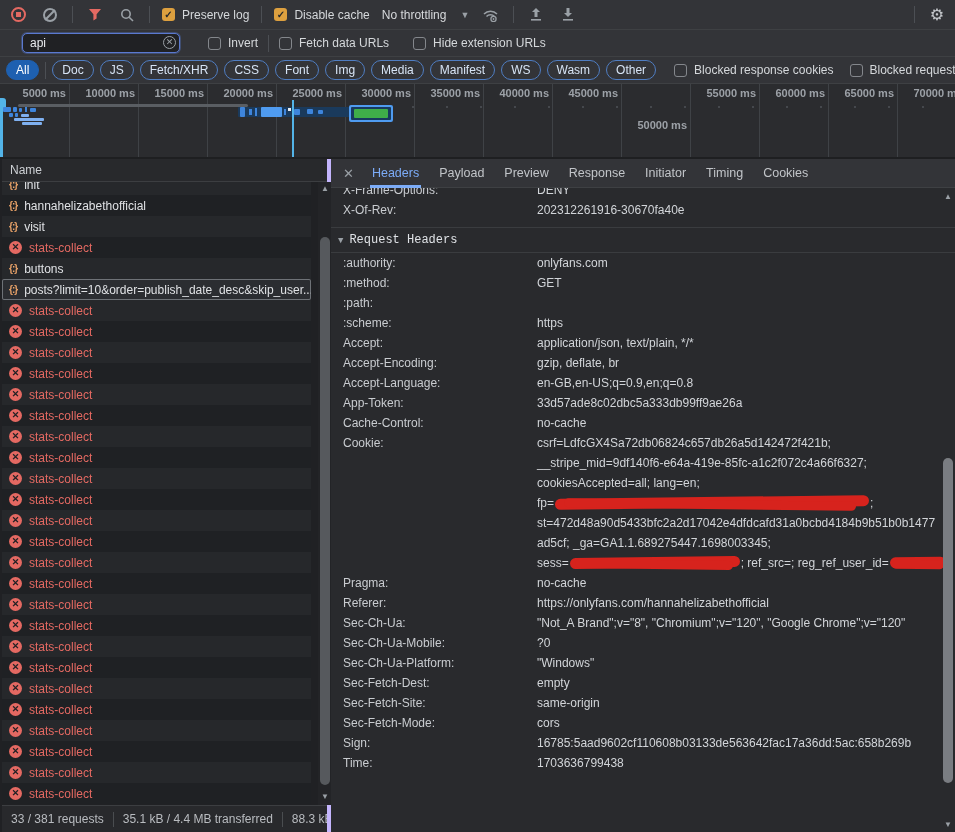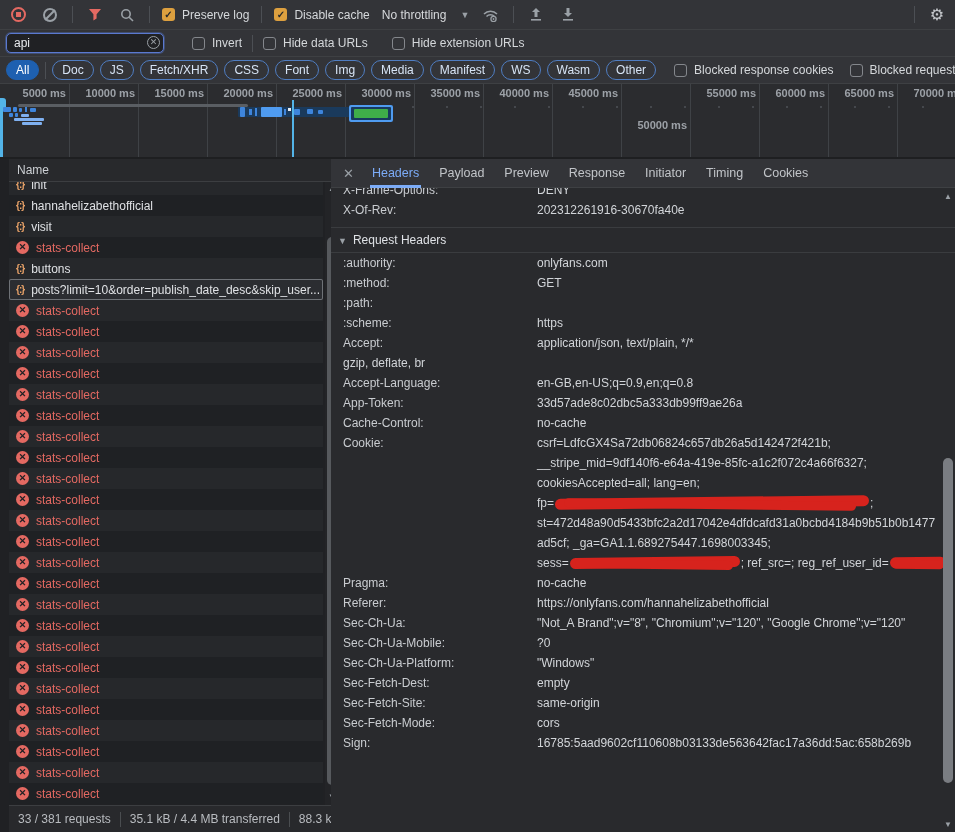--- a/index.html
+++ b/index.html
@@ -8,21 +8,21 @@
     position:relative; width:955px; height:832px; overflow:hidden;
     background:#202124; color:#d8dadd;
     font-family:"Liberation Sans", sans-serif; font-size:12px;
   }
   .abs { position:absolute; }
   .vdiv { width:1px; height:17px; background:#4c4f54; flex:none; }
   .flexrow { display:flex; align-items:center; }
 
   
   #row1 { left:0; top:0; width:955px; height:30px; background:#333438; border-bottom:1px solid #3e4043; display:flex; align-items:center; gap:12px; padding:0 8px; }
-  #row2 { left:0; top:30px; width:955px; height:27px; background:#333438; border-bottom:1px solid #3e4043; display:flex; align-items:center; gap:10px; padding:0 6px; }
+  #row2 { left:0; top:30px; width:955px; height:27px; background:#333438; border-bottom:1px solid #3e4043; display:flex; align-items:center; gap:10px; padding:0 22px; }
   #row3 { left:0; top:57px; width:955px; height:27px; background:#333438; border-bottom:1px solid #3e4043; display:flex; align-items:center; gap:6px; padding:0 6px; }
   #top-strip { left:530px; top:0; width:73px; height:4px; background:#4d8bf0; }
 
   .icon-btn { display:inline-flex; align-items:center; justify-content:center; width:20px; height:20px; flex:none; cursor:pointer; }
   .rec { width:15px; height:15px; border:2px solid #e46962; border-radius:50%; position:relative; }
   .rec::after { content:""; position:absolute; left:3px; top:3px; width:5px; height:5px; background:#e46962; }
   .clear-ic { width:14px; height:14px; border:2px solid #9aa0a6; border-radius:50%; position:relative; }
   .clear-ic::after { content:""; position:absolute; left:4px; top:-2px; width:2px; height:14px; background:#9aa0a6; transform:rotate(45deg); }
   .caret { color:#9aa0a6; font-size:9px; margin-left:14px; }
   .gear { font-family:"DejaVu Sans", sans-serif; color:#c4c7cb; font-size:16px; line-height:1; }
@@ -45,21 +45,21 @@
 
   
   #timeline { left:0; top:84px; width:955px; height:75px; background:#2b2c2f; border-bottom:2px solid #1e1f21; overflow:hidden;font-weight:bold; }
   .gridline { position:absolute; top:0; width:1px; height:75px; background:#3f4246; }
   .tick-label { position:absolute; top:3px; color:#9ca1a7; font-size:11px; transform:translateX(-100%); white-space:nowrap; }
   .wfmark { position:absolute; }
   #dotsrow { position:absolute; left:412px; top:22px; width:533px; height:2px;
     background:repeating-linear-gradient(to right,#45484d 0 2px,transparent 2px 34px); }
 
   
-  #left-panel { left:9px; top:159px; width:331px; height:673px; background:#202124; border-right:1px solid #c4b5fd; }
+  #left-panel { left:2px; top:159px; width:331px; height:673px; background:#202124; border-right:6px solid #c4b5fd; }
   #name-header { position:absolute; left:0; top:0; width:100%; height:23px; background:#28292c; border-bottom:1px solid #3c3e41; line-height:22px; padding-left:8px; color:#cdd0d4; }
   #req-list { position:absolute; left:0; top:23px; width:100%; height:623px; overflow:hidden; }
   .req-row { height:21px; display:flex; align-items:center; gap:7px; padding-left:7px; width:calc(100% - 16px); white-space:nowrap; overflow:hidden; }
   .req-row.even { background:#26282b; }
   .req-row.odd { background:#1f2124; }
   .req-row.failed { color:#e46962; }
   .req-row.ok { color:#dfe1e4; }
   .req-row.selected { background:#2b2d31; box-shadow:inset 0 0 0 1px #6e7277; border-radius:2px; }
   .ic-json { color:#e8a268; font-size:10px; font-weight:bold; letter-spacing:-1px; flex:none; }
   .ic-err { width:13px; height:13px; border-radius:50%; background:#e46962; color:#202124; font-size:9px; font-weight:bold; line-height:13px; text-align:center; flex:none; }
@@ -77,21 +77,21 @@
   .tab.active { color:#7cacf8; }
   .tab.active::after { content:""; position:absolute; left:8px; right:8px; bottom:0; height:2.5px; background:#7cacf8; }
   #tab-close { color:#9aa0a6; font-size:13px; padding:0 8px 0 4px; cursor:pointer; }
 
   #hdr-content { position:absolute; left:0; top:29px; width:100%; height:644px; overflow:hidden; }
   .kv-row { display:flex; padding-left:12px; }
   .kv-key { width:194px; flex:none; color:#c9ccd0; line-height:20px; white-space:nowrap; }
   .kv-val { color:#d2d5d9; line-height:20px; white-space:nowrap; }
   .clip-row { height:12px; overflow:hidden; }
   .clip-row .kv-inner { transform:translateY(-8px); }
-  #section-hdr { height:26px; line-height:25px; border-top:1px solid #3a3c3f; border-bottom:1px solid #3a3c3f; margin-top:7px; padding-left:7px; color:#dfe2e6; }
+  #section-hdr { height:26px; line-height:25px; border-top:1px solid #3a3c3f; border-bottom:1px solid #3a3c3f; margin-top:7px; padding-left:7px; color:#dfe2e6;font-family:Liberation Mono, monospace; }
   #section-hdr .tri { color:#9aa0a6; font-size:9px; margin-right:6px; }
   .redact { display:inline-block; height:11px; background:#d7231d; border-radius:6px; vertical-align:-1px; position:relative; margin:0 1px; transform:rotate(-0.7deg); }
   .redact::after { content:""; position:absolute; left:3%; top:3px; width:93%; height:9px; background:#d7231d; border-radius:6px; transform:rotate(1.4deg); }
 
   svg { display:block; }
 </style>
 </head>
 <body>
 
 <div id="app">
@@ -163,21 +163,21 @@
       <span class="input-clear">✕</span>
     </span>
     <span style="width:8px"></span>
     <label class="cb-label">
       <span class="cb un"></span>
       <span>Invert</span>
     </label>
     <span class="vdiv"></span>
     <label class="cb-label">
       <span class="cb un"></span>
-      <span>Hide data URLs</span>
+      <span>Fetch data URLs</span>
     </label>
     <label class="cb-label" style="margin-left:14px;">
       <span class="cb un"></span>
       <span>Hide extension URLs</span>
     </label>
   </div>
 
   <div id="row3" class="abs">
     <span id="pill-all-slot" class="flexrow" style="gap:6px;">
         <span class="pill selected">All</span>
@@ -466,20 +466,21 @@
               <div class="kv-val"><span>https</span></div>
             </div>
           </div>
           <div class="kv-row">
             <div class="kv-key">Accept:</div>
             <div>
               <div class="kv-val"><span>application/json, text/plain, */*</span></div>
             </div>
           </div>
           <div class="kv-row">
+            <div class="kv-key">Accept-Encoding:</div>
             <div>
               <div class="kv-val"><span>gzip, deflate, br</span></div>
             </div>
           </div>
           <div class="kv-row">
             <div class="kv-key">Accept-Language:</div>
             <div>
               <div class="kv-val"><span>en-GB,en-US;q=0.9,en;q=0.8</span></div>
             </div>
           </div>
@@ -554,20 +555,26 @@
             <div>
               <div class="kv-val"><span>cors</span></div>
             </div>
           </div>
           <div class="kv-row">
             <div class="kv-key">Sign:</div>
             <div>
               <div class="kv-val"><span>16785:5aad9602cf110608b03133de563642fac17a36dd:5ac:658b269b</span></div>
             </div>
           </div>
+          <div class="kv-row">
+            <div class="kv-key">Time:</div>
+            <div>
+              <div class="kv-val"><span>1703636799438</span></div>
+            </div>
+          </div>
         </div>
     </div>
 
     <div class="sb-track" style="left:610px; top:29px; height:644px; background:transparent;">
       <div class="sb-arrow" style="top:4px;">▲</div>
       <div class="sb-thumb" style="top:270px; height:325px; background:#7a7d82;"></div>
       <div class="sb-arrow" style="top:632px;">▼</div>
     </div>
   </div>
 

